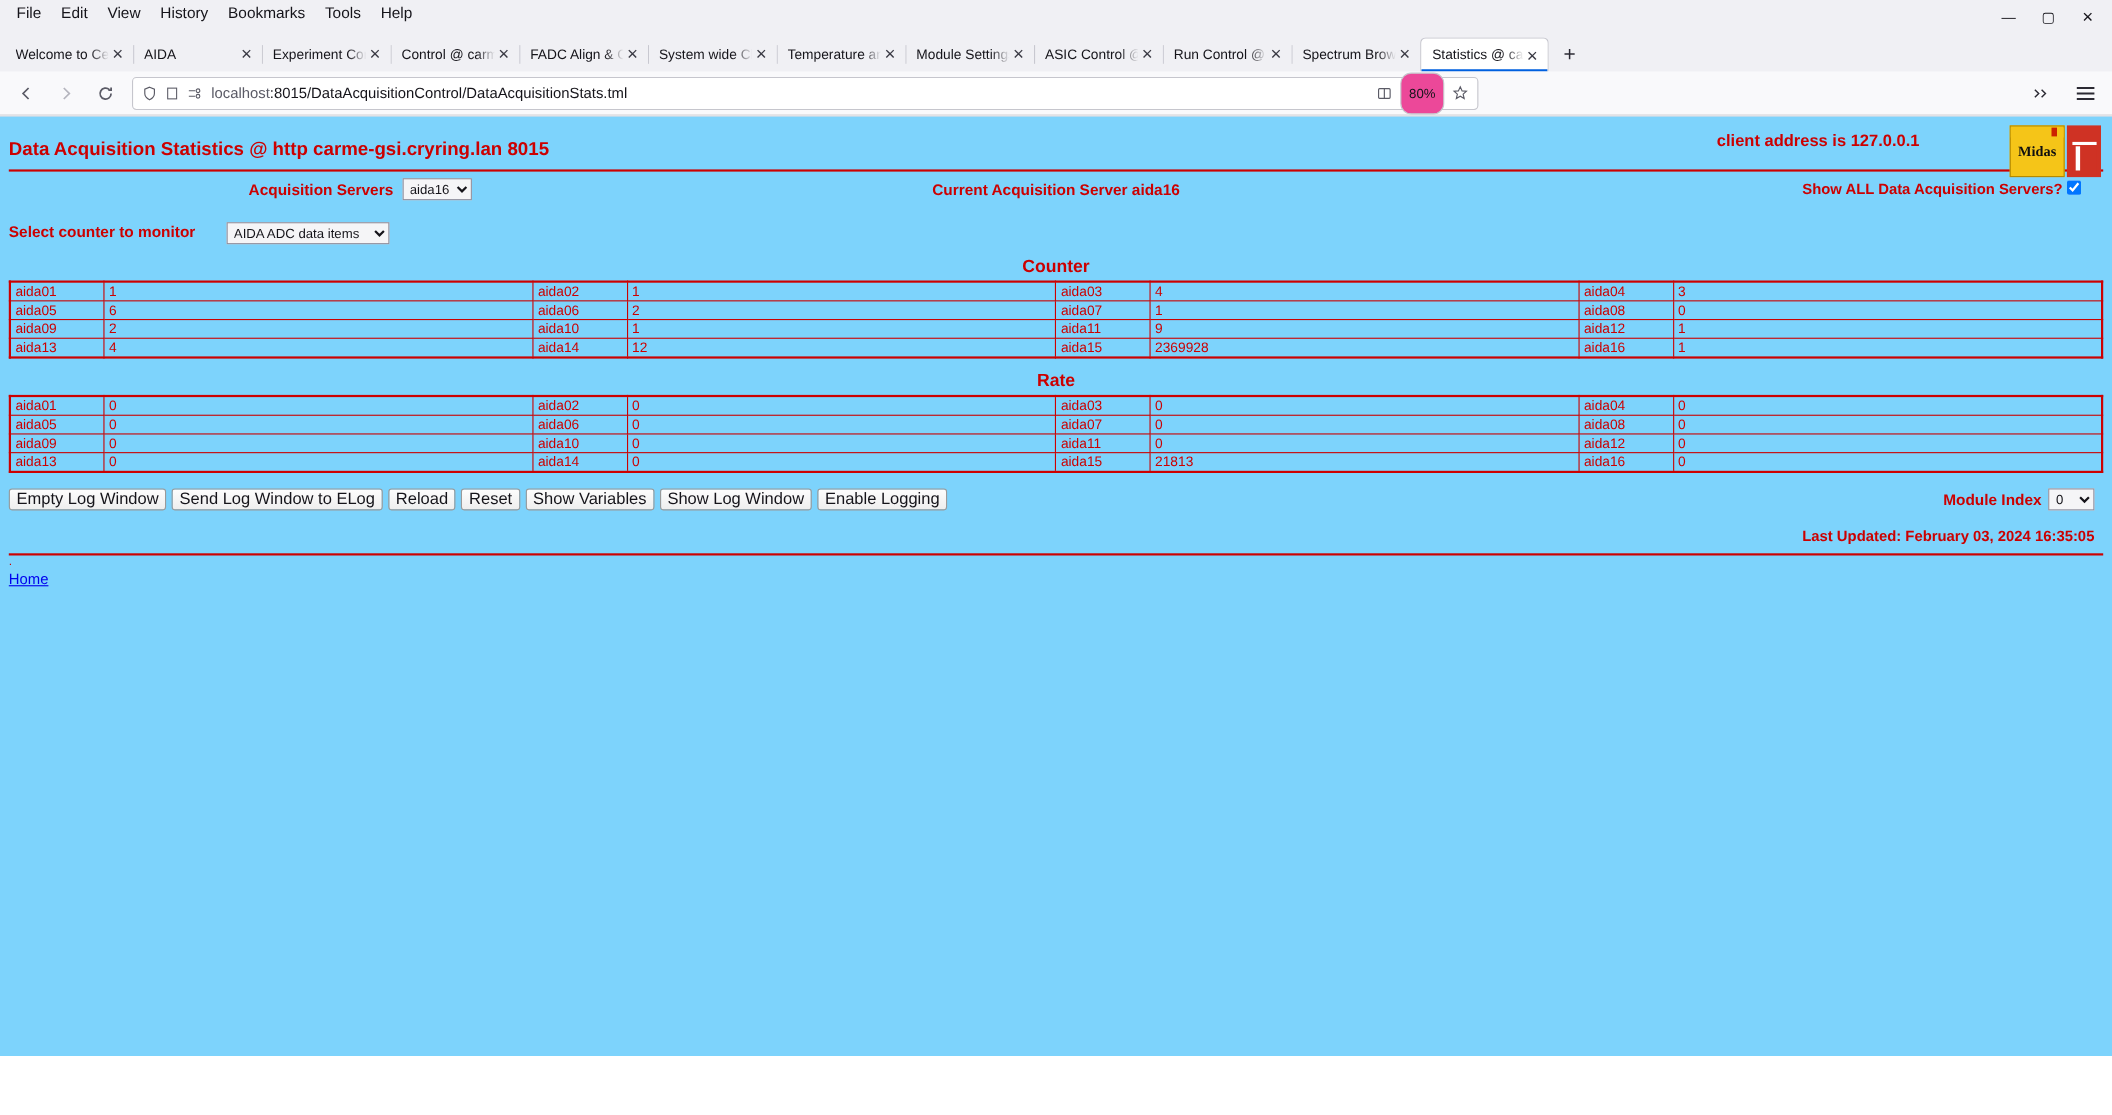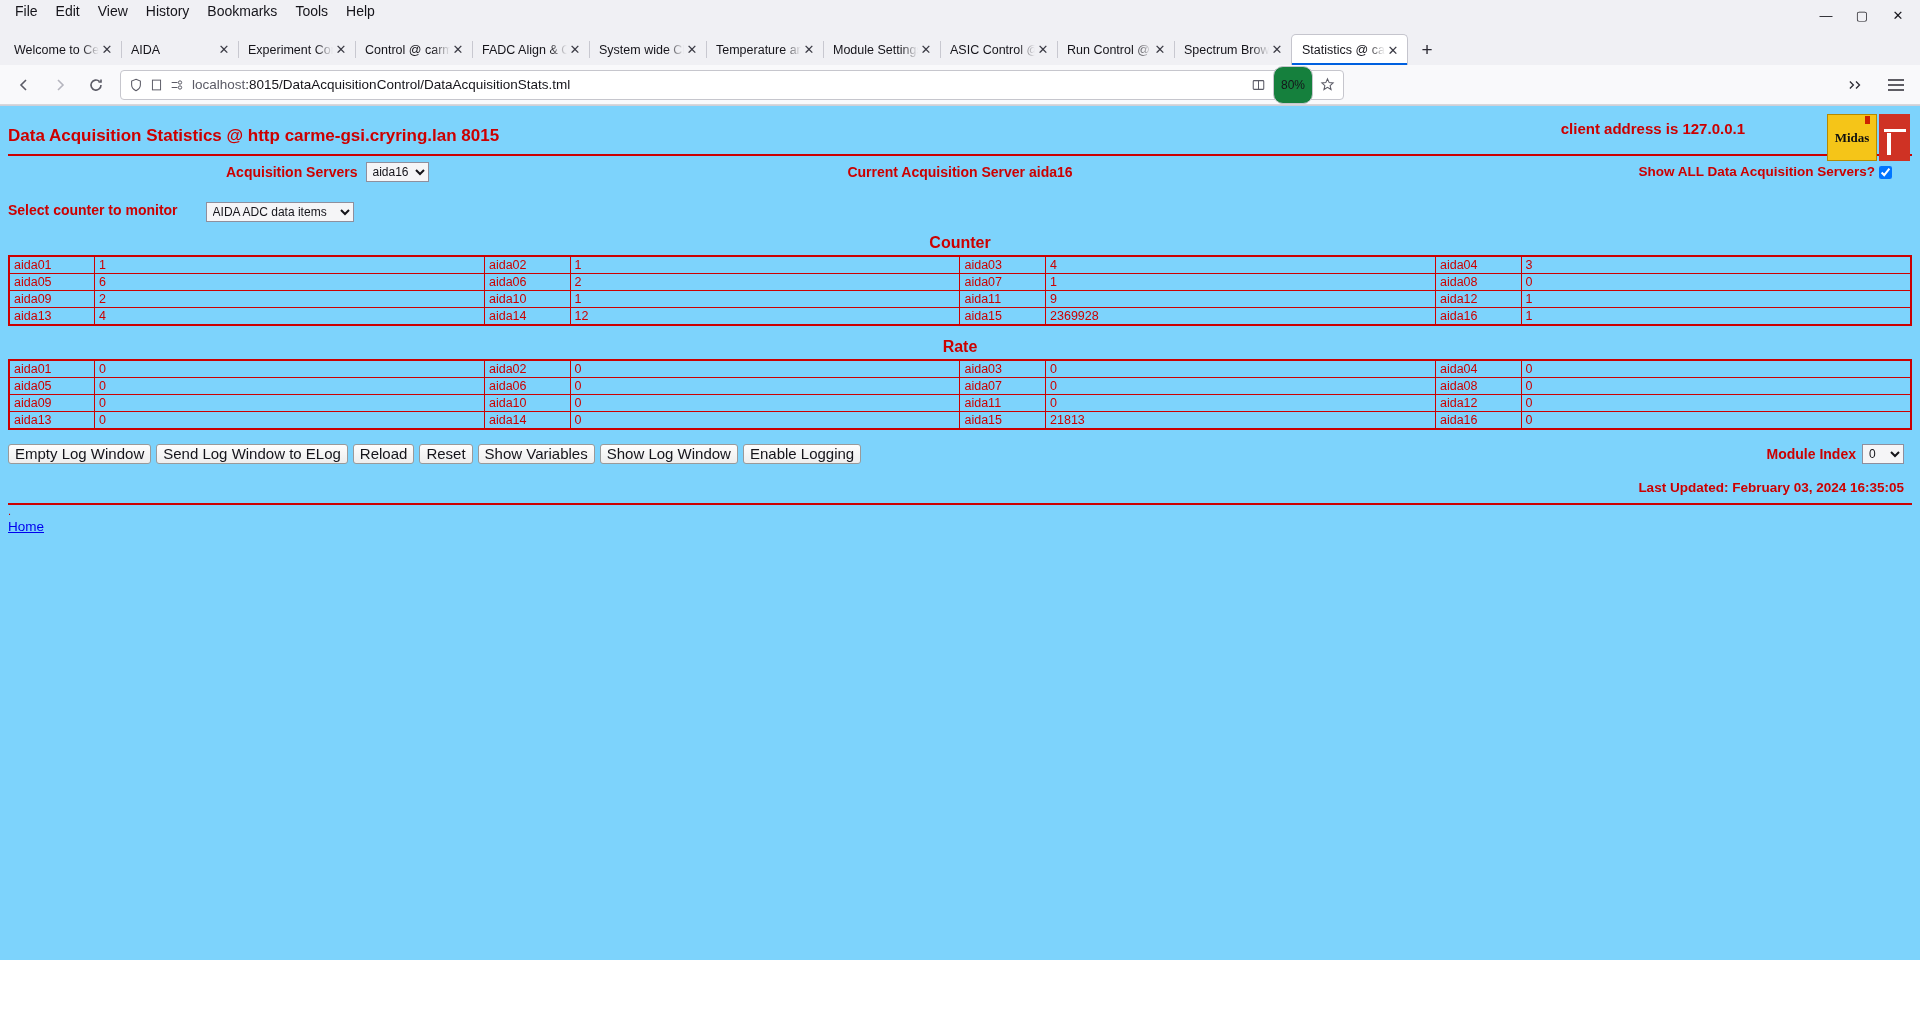--- a/index.html
+++ b/index.html
@@ -86,21 +86,21 @@
     background: #ffffff; border: 1px solid #c6c6cd; border-radius: 4px;
     display: flex; align-items: center; gap: 7px;
     padding: 0 8px;
     font-size: 13.5px; color: #15141a;
   }
   .urlbar .u-ico { color: #5b5b66; font-size: 13px; display: flex; align-items: center; }
   .urlbar .url { flex: 1 1 auto; white-space: nowrap; overflow: hidden; }
   .urlbar .url .host { color: #5b5b66; }
   .zoombadge {
     font-size: 12px; color: #15141a; border: 1px solid #c6c6cd;
-    border-radius: 10px; padding: 11px 7px; background: #15803d;
+    border-radius: 10px; padding: 11px 7px; background: #ec4899;
   }
   .navbar .right {
     margin-left: auto; display: flex; align-items: center; gap: 8px;
     color: #2b2a33; font-size: 16px;
   }
 
   
   .page {
     position: relative;
     background: #7dd3fc;
@@ -169,21 +169,21 @@
     display: flex; align-items: center; gap: 8px;
     font-size: 14px; font-weight: bold; color: #cc0000;
   }
   .center-server {
     position: absolute; left: 0; right: 0; top: 2px; text-align: center;
     font-size: 14px; font-weight: bold; color: #cc0000;
   }
   .showall {
     position: absolute; right: 20px; top: 2px;
     font-size: 13.5px; font-weight: bold; color: #cc0000;
-    display: flex; align-items: flex-end; gap: 4px;
+    display: flex; align-items: flex-start; gap: 4px;
   }
   .showall input { margin: 0; }
 
   select.sel {
     font-family: "Liberation Sans", sans-serif;
     font-size: 12px;
     padding: 1px 2px;
     border: 1px solid #8f8f9d;
     background: #f5f5f7;
     color: #15141a;

